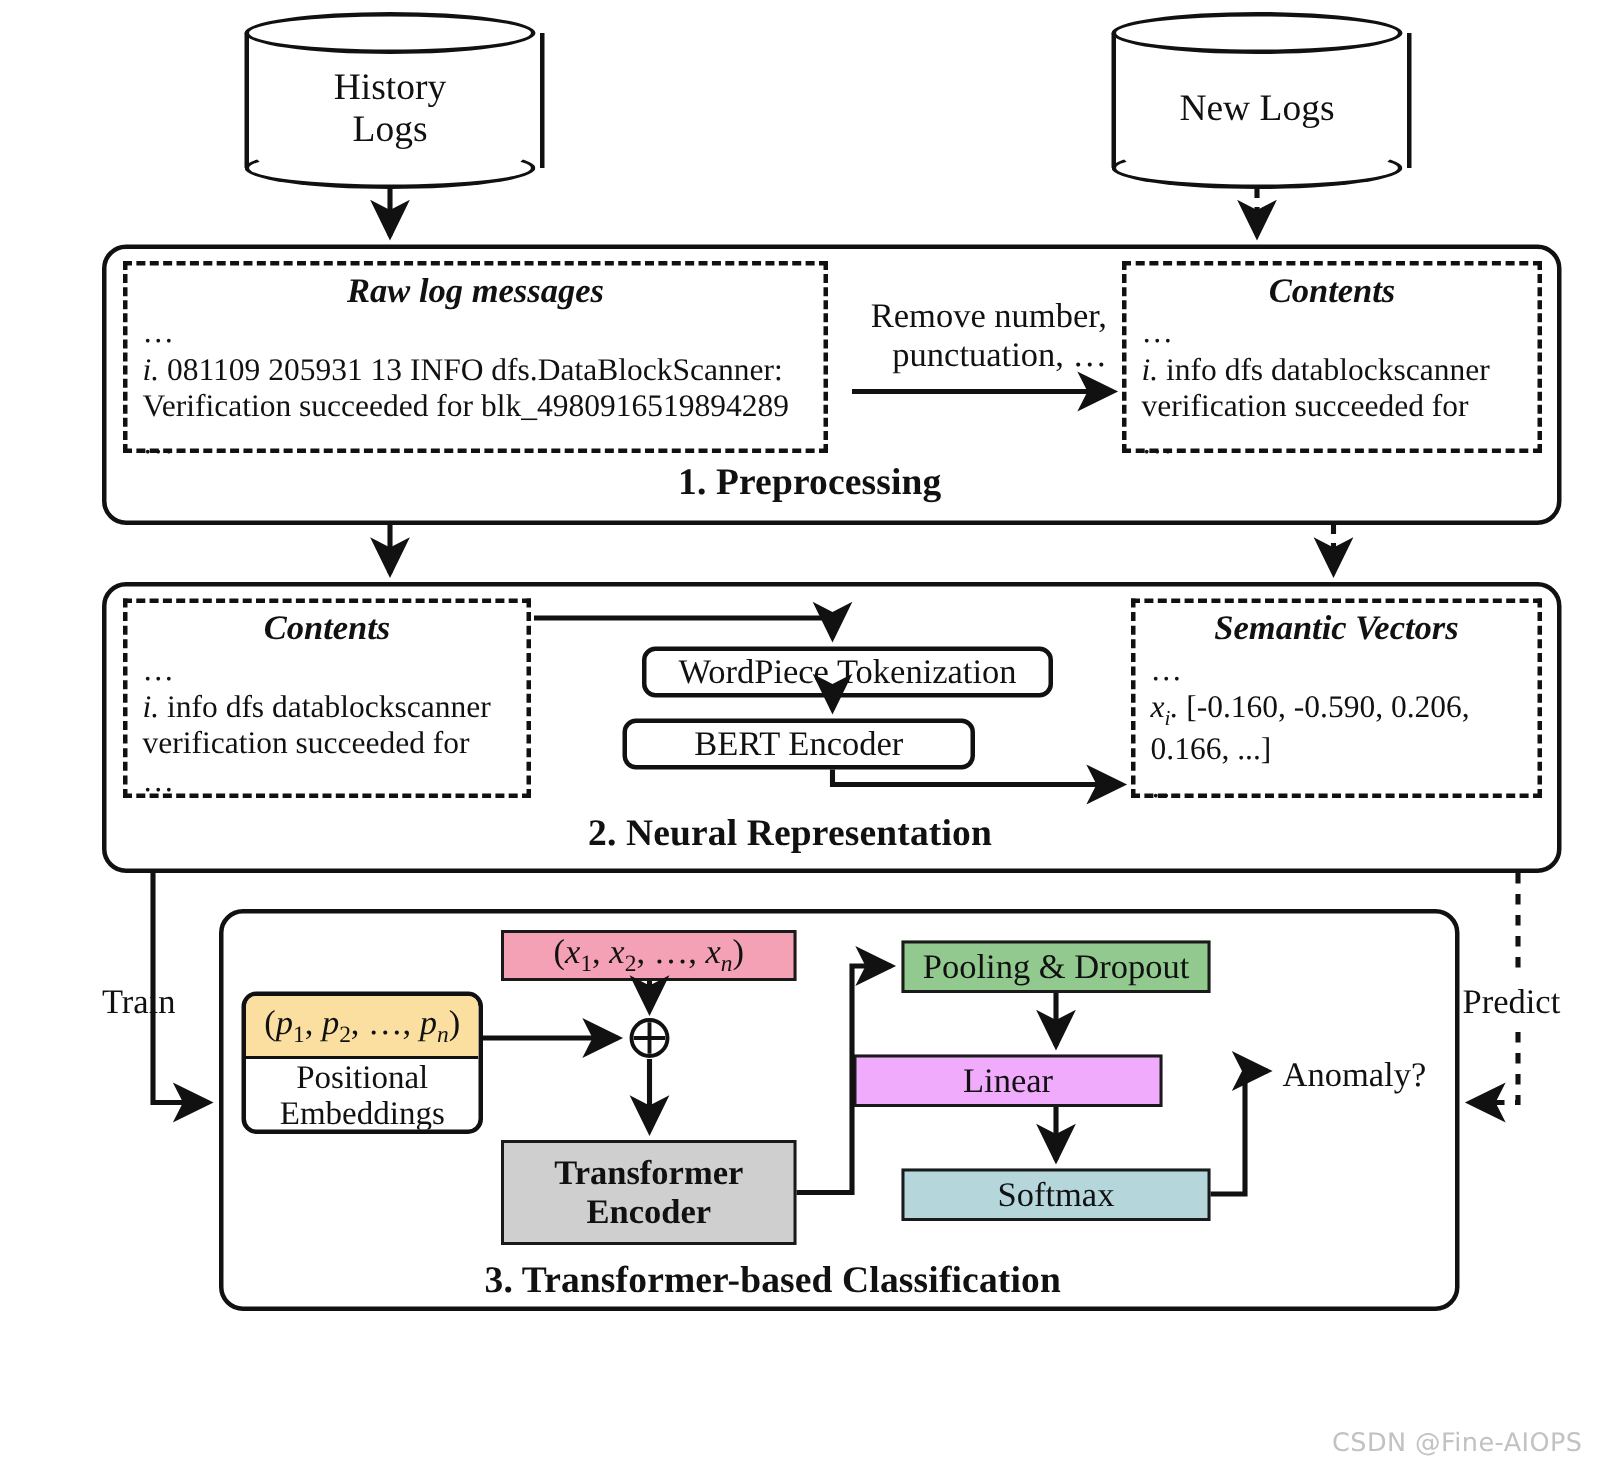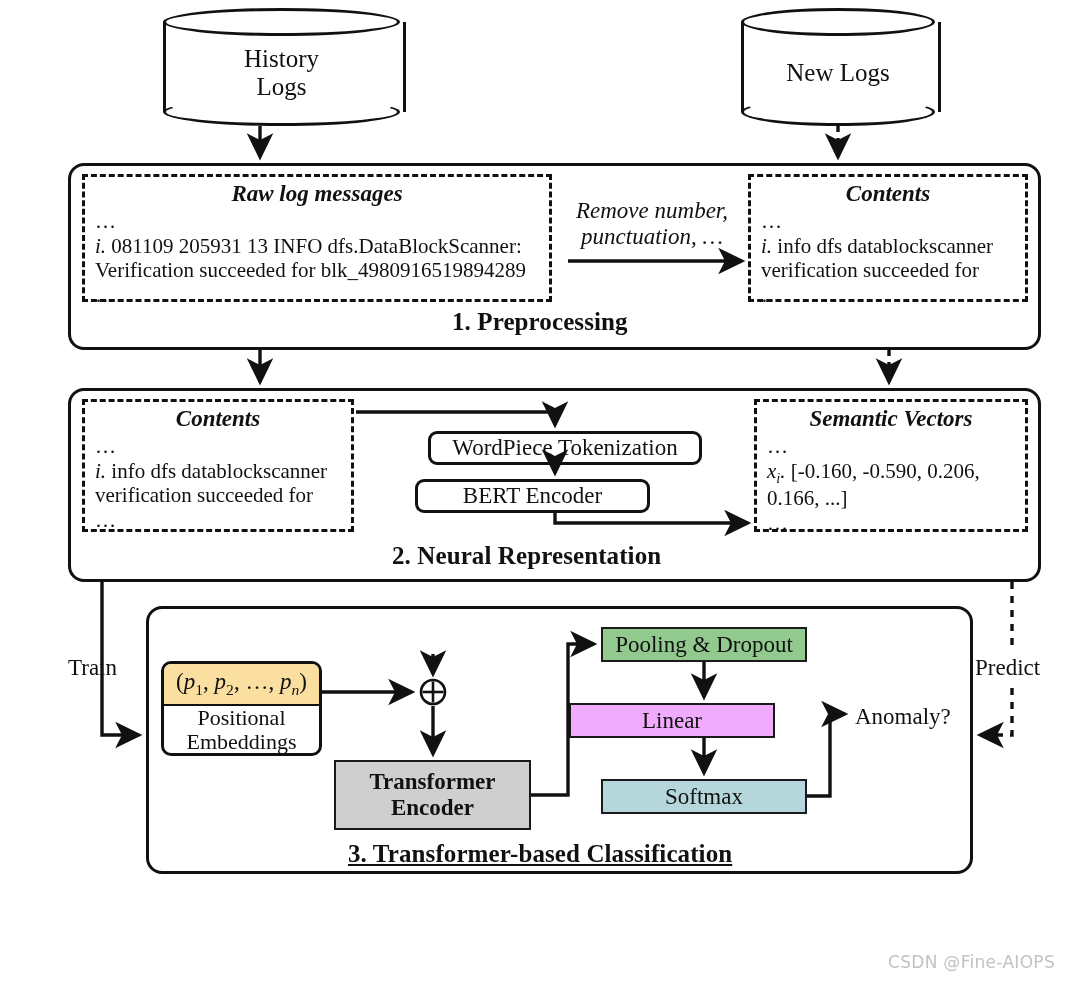--- a/index.html
+++ b/index.html
@@ -85,42 +85,42 @@
     height: 40px; display: flex; align-items: center; justify-content: center;
     border-bottom: 2.5px solid #111; font-size: 23px;
   }
   .pe-bot {
     display: flex; flex-direction: column; align-items: center; justify-content: center;
     font-size: 22px; line-height: 1.08; height: calc(100% - 42px);
   }
 
   
   .lab { position: absolute; font-size: 23px; white-space: nowrap; }
-  .lab.two { line-height: 1.15; text-align: center; white-space: normal; font-style: italic; }
+  .lab.two { line-height: 1.15; text-align: right; white-space: normal; }
 
   
   svg.conn { position: absolute; left: 0; top: 0; width: 1074px; height: 981px;
              pointer-events: none; overflow: visible; }
 
   
   .caption {
     position: absolute; font-size: 28px; white-space: nowrap;
   }
   .watermark {
     position: absolute; font-family: "DejaVu Sans", sans-serif;
     font-size: 17px; color: #c2c2c2; letter-spacing: .3px; white-space: nowrap;
   }
   sub { font-size: .68em; }
 </style>
 </head>
 <body>
 
 <div id="stage">
 
-  <div class="cyl" style="left:163px; top:8px; width:194px; height:118px;padding-left:43px;">
+  <div class="cyl" style="left:163px; top:8px; width:194px; height:118px;">
     <div class="bot"></div>
     <div class="body"></div>
     <div class="top"></div>
     <div class="cyl-label">
       <span>History</span>
       <span>Logs</span>
     </div>
   </div>
 
   <div class="cyl" style="left:741px; top:8px; width:194px; height:118px;">
@@ -188,20 +188,23 @@
       <div><span class="it">x<sub>i</sub>.</span><span> [-0.160, -0.590, 0.206,</span></div>
       <div>0.166, ...]</div>
       <div class="dots">…</div>
     </div>
   </div>
 
   <div class="stage-title" style="left:392px; top:542px;">2. Neural Representation</div>
 
   <div class="abs stage-box" style="left:146px; top:606px; width:827px; height:268px;"></div>
 
+  <div class="abs cbox" style="left:334px; top:620px; width:197px; height:34px; background:#F4A0B5;">
+    <span>(<span class="it">x</span><sub>1</sub>, <span class="it">x</span><sub>2</sub>, …, <span class="it">x</span><sub><span class="it">n</span></sub>)</span>
+  </div>
 
   <div class="abs pe-wrap" style="left:161px; top:661px; width:161px; height:95px;">
     <div class="pe-top" style="background:#FADFA0;">
       <span>(<span class="it">p</span><sub>1</sub>, <span class="it">p</span><sub>2</sub>, …, <span class="it">p</span><sub><span class="it">n</span></sub>)</span>
     </div>
     <div class="pe-bot">
       <span>Positional</span>
       <span>Embeddings</span>
     </div>
   </div>
@@ -218,21 +221,21 @@
   <div class="abs cbox" style="left:569px; top:703px; width:206px; height:35px; background:#f0abfc;">
     <span>Linear</span>
   </div>
 
   <div class="abs cbox" style="left:601px; top:779px; width:206px; height:35px; background:#B5D7DB;">
     <span>Softmax</span>
   </div>
 
   <div class="lab" style="left:855px; top:704px;">Anomaly?</div>
 
-  <div class="stage-title" style="left:348px; top:840px;text-decoration:underline;">3. Transformer-based Classification</div>
+  <div class="stage-title" style="left:323px; top:840px;">3. Transformer-based Classification</div>
 
   <div class="abs" style="left:419px; top:678px; width:28px; height:28px;">
     <svg width="28" height="28" viewBox="0 0 28 28">
       <circle cx="14" cy="14" r="12" fill="#fff" stroke="#111" stroke-width="2.6"></circle>
       <line x1="14" y1="3.5" x2="14" y2="24.5" stroke="#111" stroke-width="2.6"></line>
       <line x1="3.5" y1="14" x2="24.5" y2="14" stroke="#111" stroke-width="2.6"></line>
     </svg>
   </div>
 
   <div class="lab" style="left:68px; top:655px;">Train</div>

